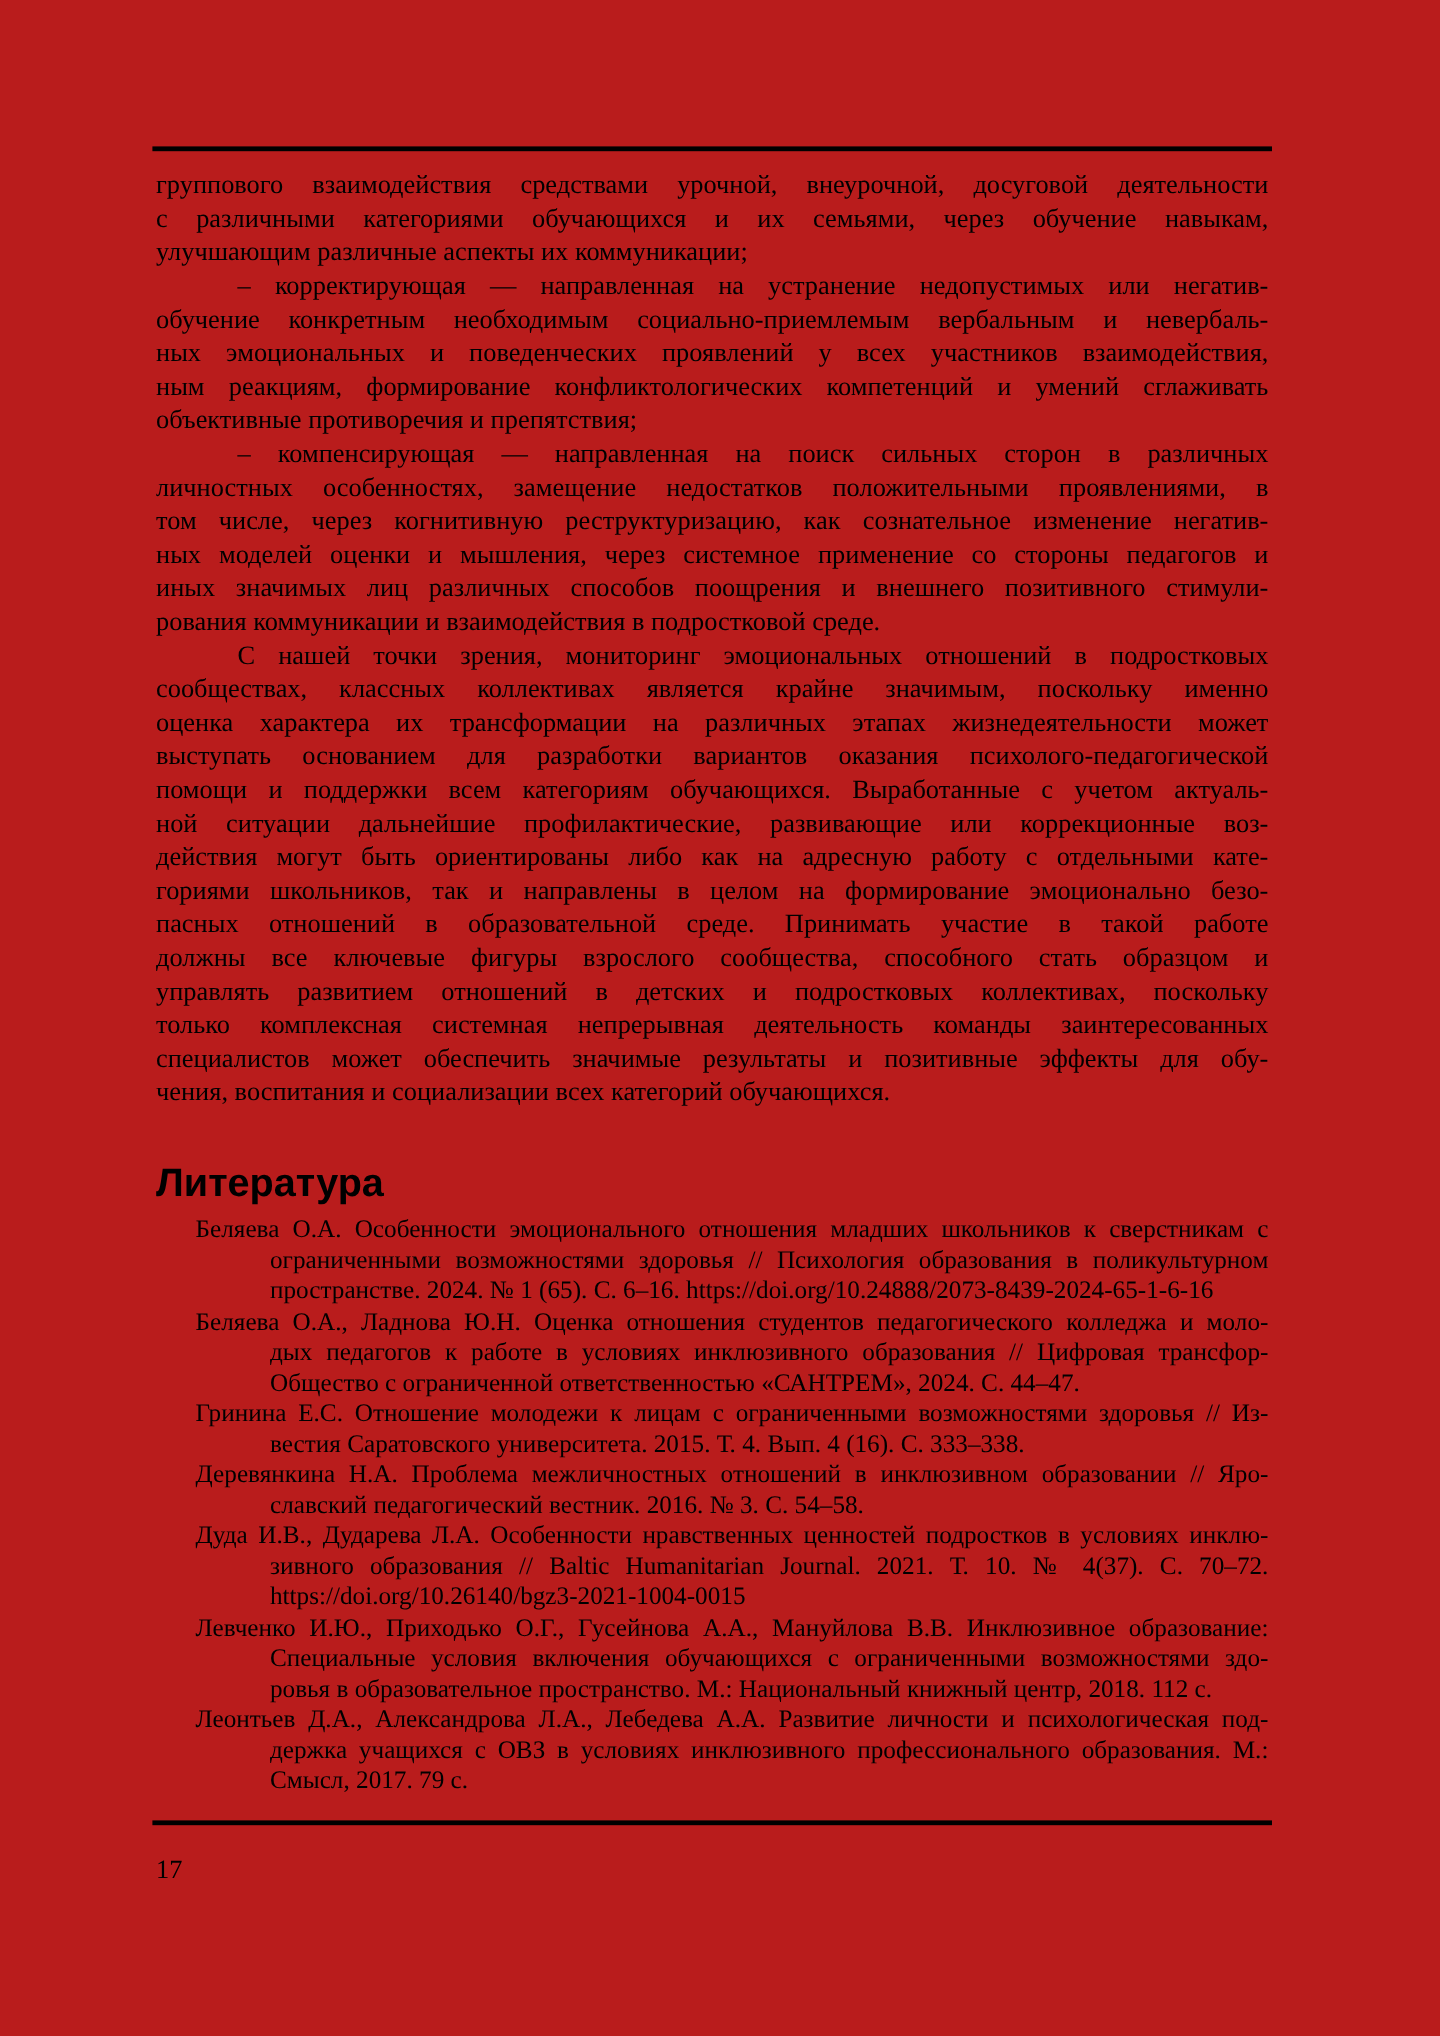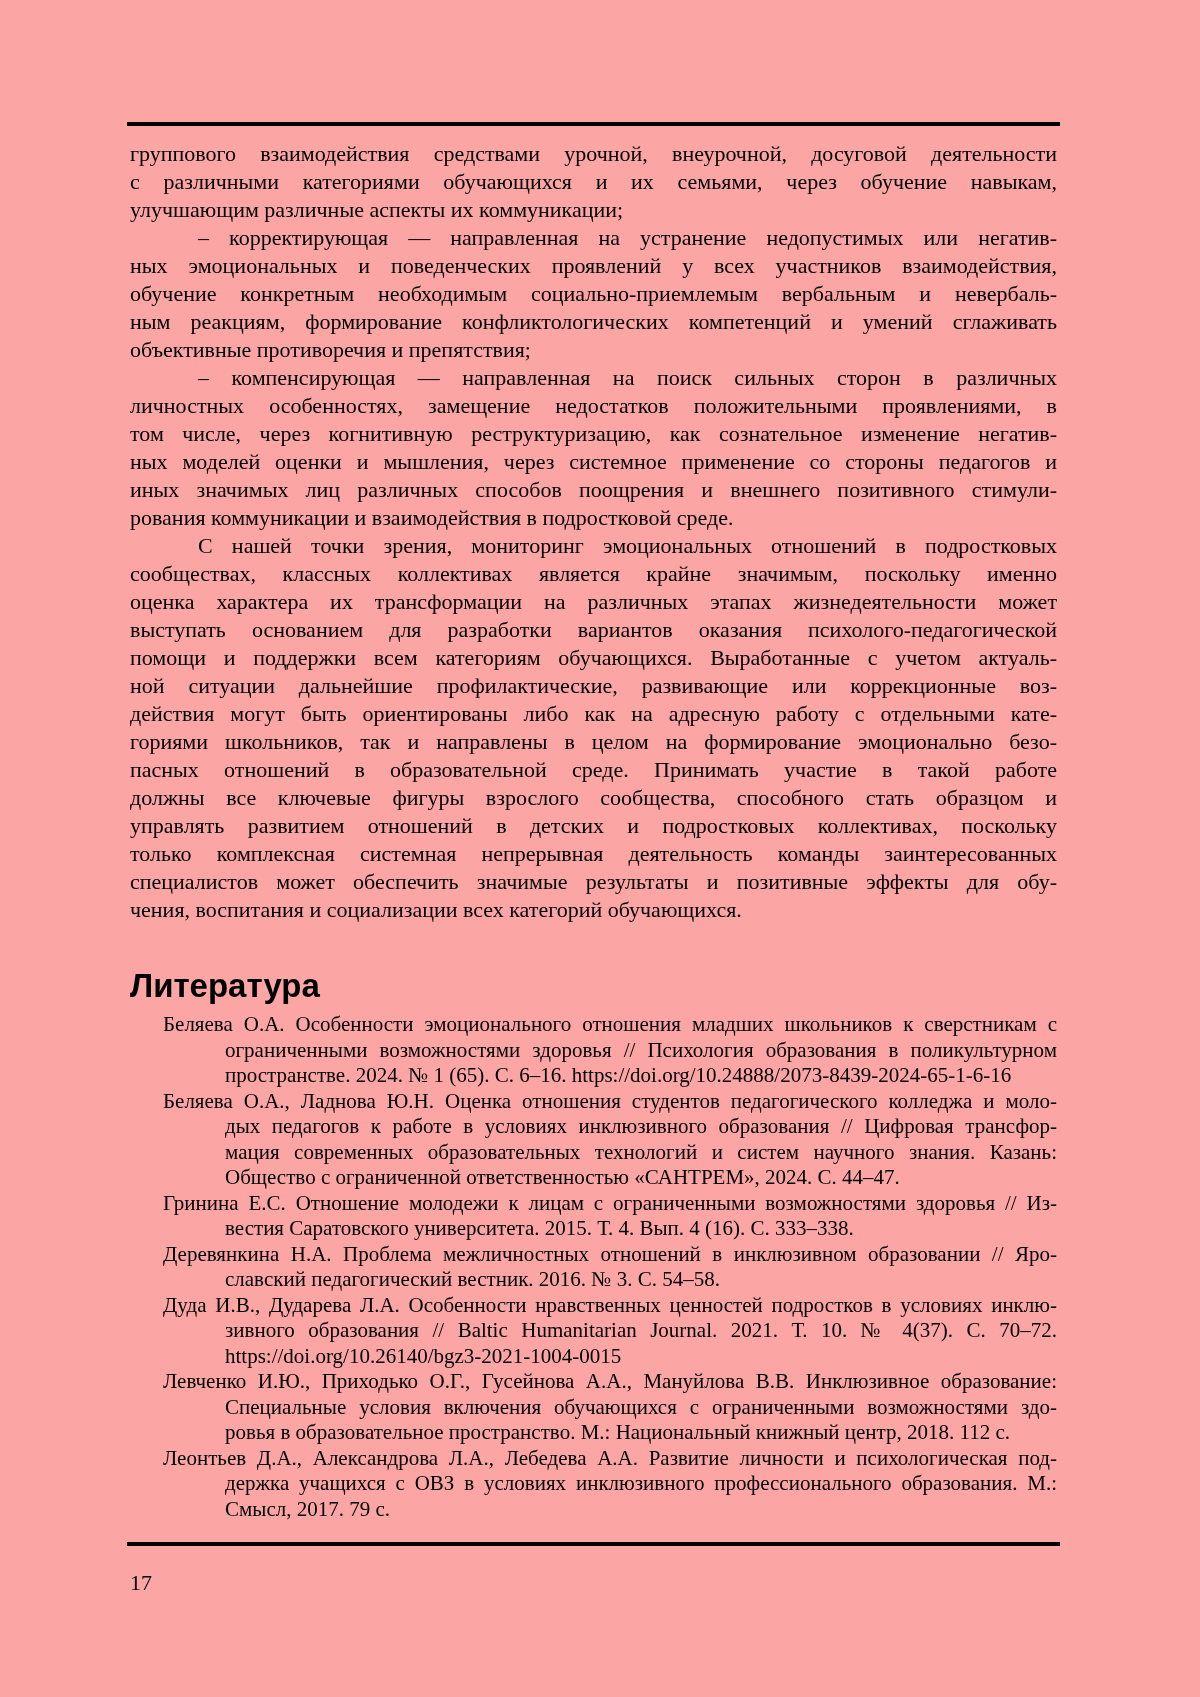--- a/index.html
+++ b/index.html
@@ -4,21 +4,21 @@
 <style>
   html, body {
     margin: 0;
     padding: 0;
     background: #ffffff;
   }
   .page {
     position: relative;
     width: 1200px;
     height: 1697px;
-    background: #fca5a5;
+    background: #b91c1c;
     color: #000000;
     box-sizing: border-box;
     padding: 0 143px 0 130px;
     overflow: hidden;
     font-family: "Liberation Serif", serif;
   }
   .rule {
     height: 4px;
     background: #000000;
     margin-left: -3px;
@@ -72,22 +72,22 @@
 <body>
 
 <div class="page">
   <div class="rule rule-top"></div>
 
   <div class="body-text" id="body-text">
       <div class="line">группового взаимодействия средствами урочной, внеурочной, досуговой деятельности</div>
       <div class="line">с различными категориями обучающихся и их семьями, через обучение навыкам,</div>
       <div class="line last">улучшающим различные аспекты их коммуникации;</div>
       <div class="line indent">– корректирующая — направленная на устранение недопустимых или негатив-</div>
+      <div class="line">обучение конкретным необходимым социально-приемлемым вербальным и невербаль-</div>
       <div class="line">ных эмоциональных и поведенческих проявлений у всех участников взаимодействия,</div>
-      <div class="line">обучение конкретным необходимым социально-приемлемым вербальным и невербаль-</div>
       <div class="line">ным реакциям, формирование конфликтологических компетенций и умений сглаживать</div>
       <div class="line last">объективные противоречия и препятствия;</div>
       <div class="line indent">– компенсирующая — направленная на поиск сильных сторон в различных</div>
       <div class="line">личностных особенностях, замещение недостатков положительными проявлениями, в</div>
       <div class="line">том числе, через когнитивную реструктуризацию, как сознательное изменение негатив-</div>
       <div class="line">ных моделей оценки и мышления, через системное применение со стороны педагогов и</div>
       <div class="line">иных значимых лиц различных способов поощрения и внешнего позитивного стимули-</div>
       <div class="line last">рования коммуникации и взаимодействия в подростковой среде.</div>
       <div class="line indent">С нашей точки зрения, мониторинг эмоциональных отношений в подростковых</div>
       <div class="line">сообществах, классных коллективах является крайне значимым, поскольку именно</div>
@@ -106,21 +106,20 @@
     </div>
 
   <h2 class="refs-heading">Литература</h2>
 
   <div class="refs" id="refs">
       <div class="line">Беляева О.А. Особенности эмоционального отношения младших школьников к сверстникам с</div>
       <div class="line cont">ограниченными возможностями здоровья // Психология образования в поликультурном</div>
       <div class="line cont last">пространстве. 2024. № 1 (65). С. 6–16. https://doi.org/10.24888/2073-8439-2024-65-1-6-16</div>
       <div class="line">Беляева О.А., Ладнова Ю.Н. Оценка отношения студентов педагогического колледжа и моло-</div>
       <div class="line cont">дых педагогов к работе в условиях инклюзивного образования // Цифровая трансфор-</div>
-      <div class="line cont">мация современных образовательных технологий и систем научного знания. Казань:</div>
       <div class="line cont last">Общество с ограниченной ответственностью «САНТРЕМ», 2024. С. 44–47.</div>
       <div class="line">Гринина Е.С. Отношение молодежи к лицам с ограниченными возможностями здоровья // Из-</div>
       <div class="line cont last">вестия Саратовского университета. 2015. Т. 4. Вып. 4 (16). С. 333–338.</div>
       <div class="line">Деревянкина Н.А. Проблема межличностных отношений в инклюзивном образовании // Яро-</div>
       <div class="line cont last">славский педагогический вестник. 2016. № 3. С. 54–58.</div>
       <div class="line">Дуда И.В., Дударева Л.А. Особенности нравственных ценностей подростков в условиях инклю-</div>
       <div class="line cont">зивного образования // Baltic Humanitarian Journal. 2021. Т. 10. № 4(37). С. 70–72.</div>
       <div class="line cont last">https://doi.org/10.26140/bgz3-2021-1004-0015</div>
       <div class="line">Левченко И.Ю., Приходько О.Г., Гусейнова А.А., Мануйлова В.В. Инклюзивное образование:</div>
       <div class="line cont">Специальные условия включения обучающихся с ограниченными возможностями здо-</div>

